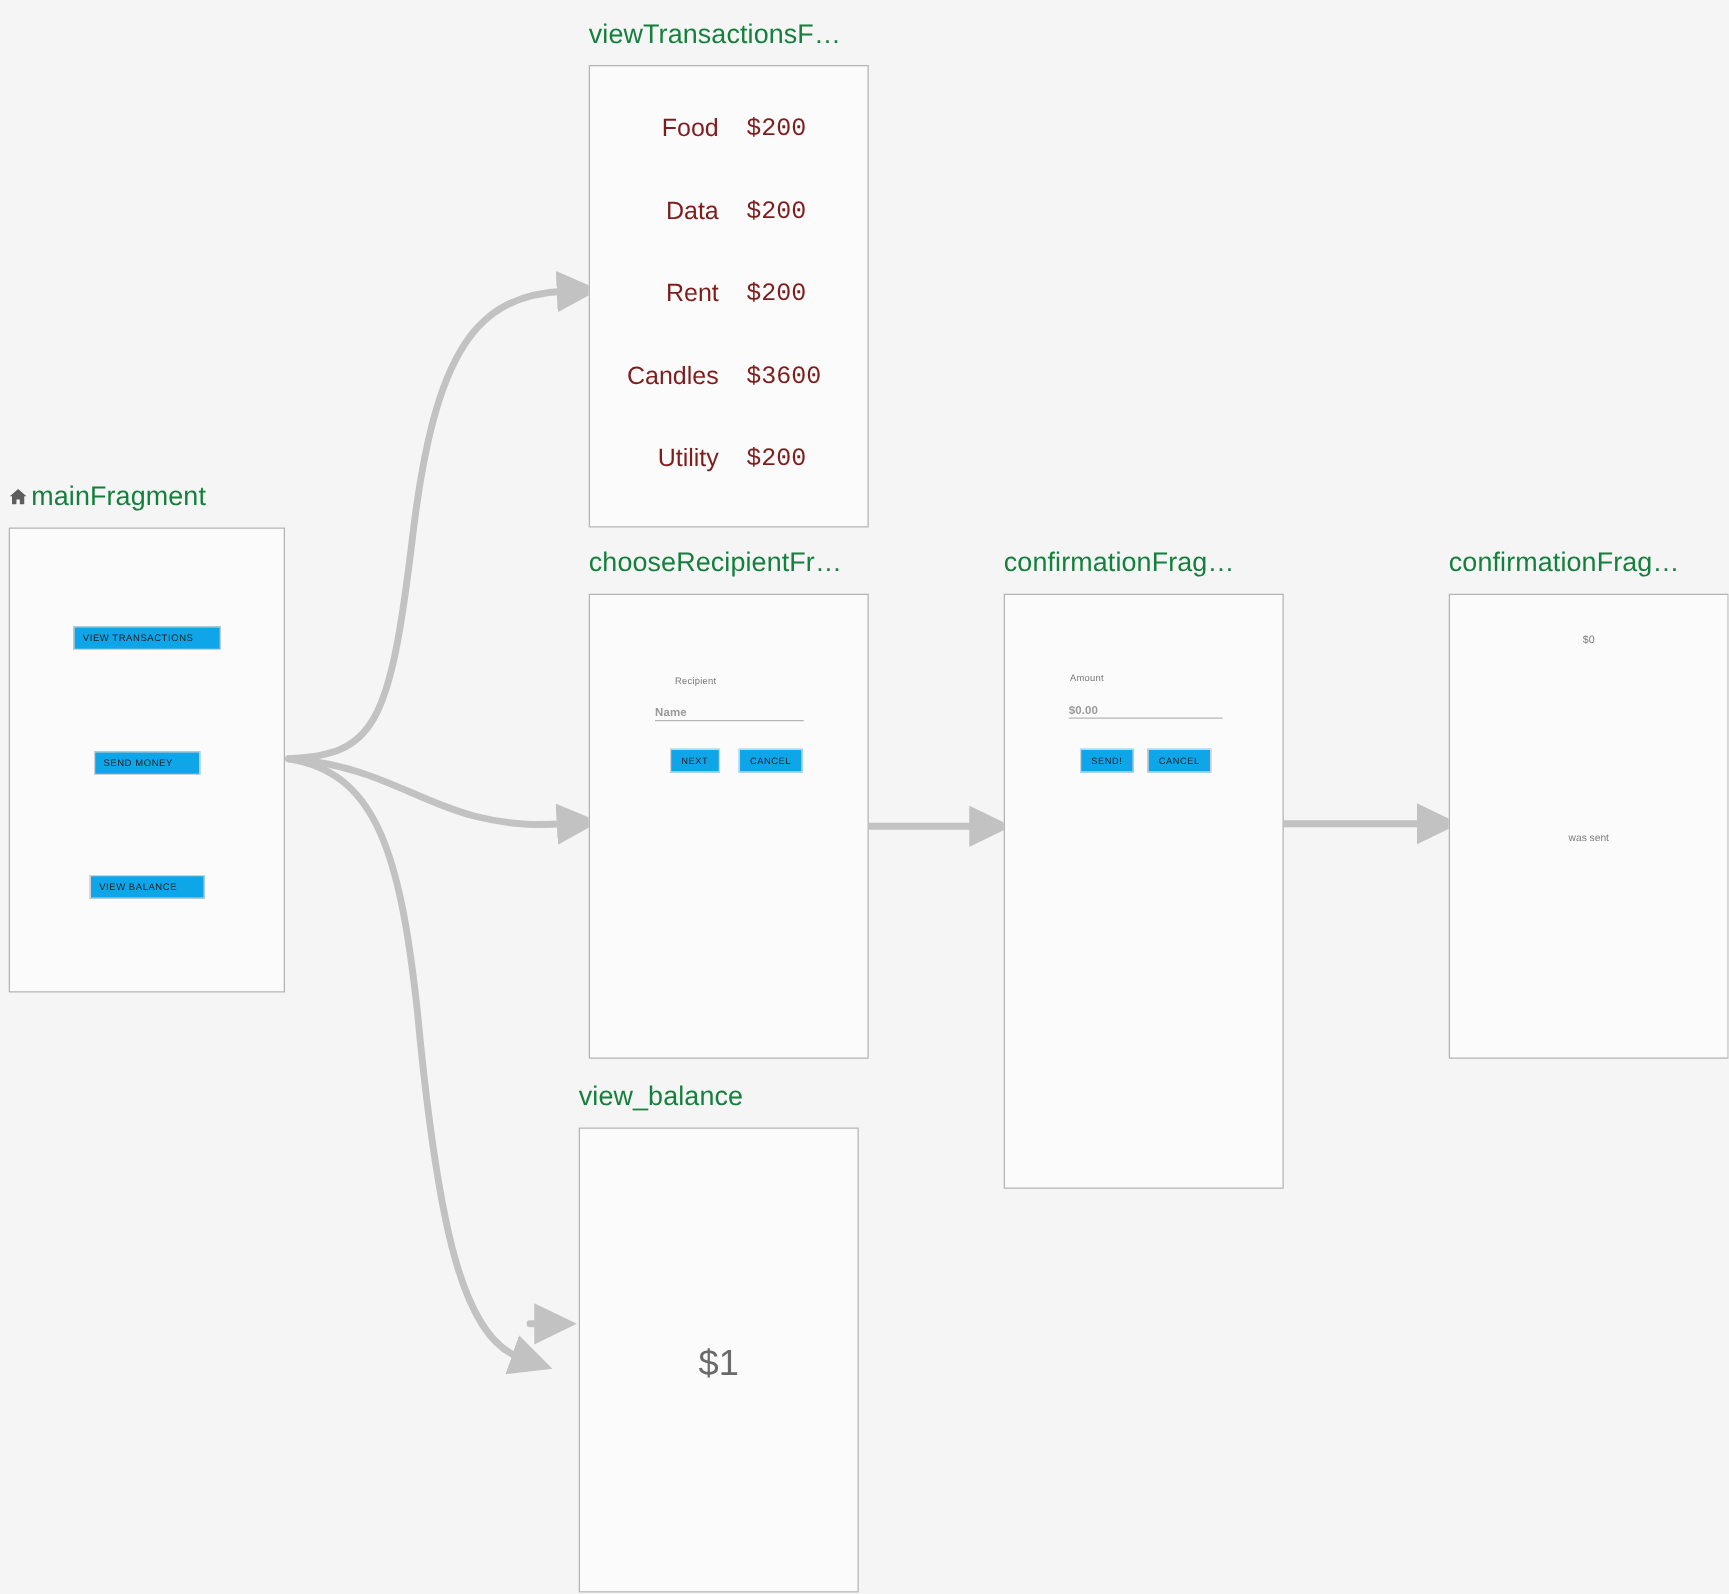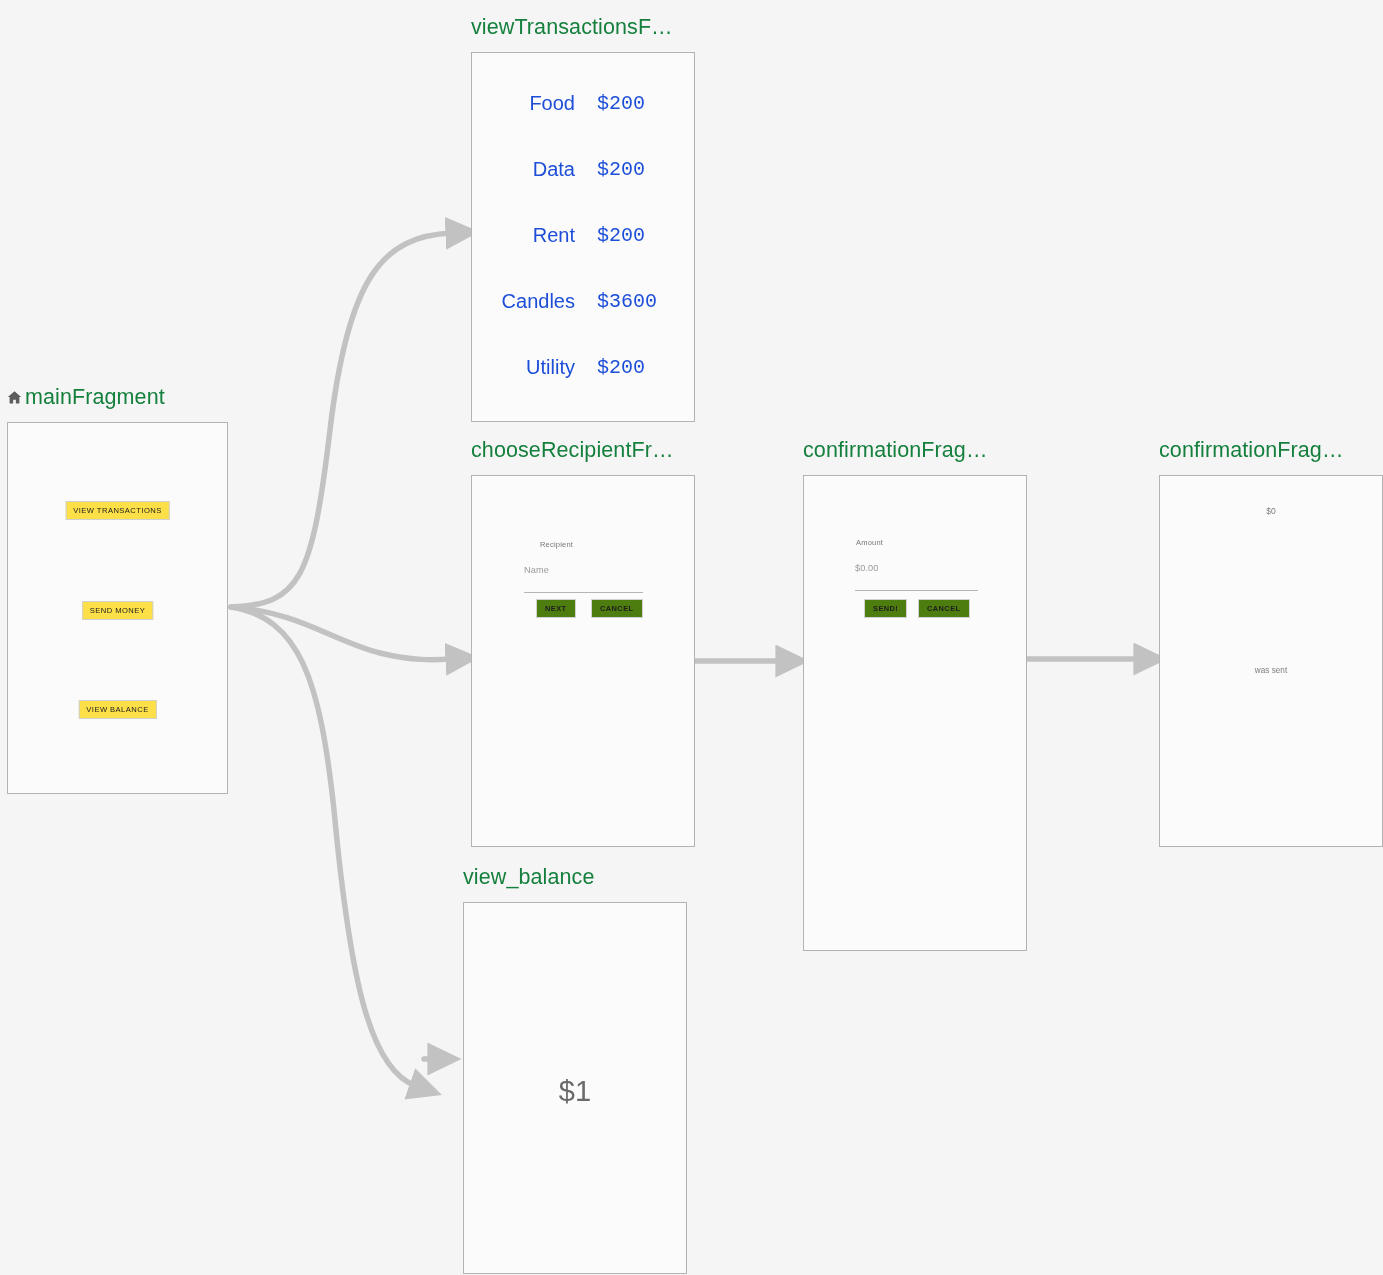--- a/index.html
+++ b/index.html
@@ -38,65 +38,65 @@
   .frag {
     position: absolute;
     background: #fbfbfb;
     border: 1.6px solid #b3b3b3;
   }
   
   #main-frag .mbtn {
     position: absolute;
     left: 50%;
     transform: translateX(-50%);
-    background: #fde047;
+    background: #0ea5e9;
     border: 1px solid #d0d0d0;
     color: #202020;
     font-size: 7.6px;
     letter-spacing: 0.45px;
-    padding: 4px 7px 4px 7px;
+    padding: 4px 21px 4px 7px;
     white-space: nowrap;
     font-family: "Liberation Sans", sans-serif;
   }
   
   .tx-row {
     position: absolute;
     left: 0; right: 0;
     display: flex;
     justify-content: center;
     font-size: 20px;
-    color: #1d4ed8;
+    color: #7f1d1d;
   }
   .tx-label { width: 92px; text-align: right; }
   .tx-amount { width: 86px; margin-left: 22px; font-family: Liberation Mono, monospace; }
   
   .form-label {
     position: absolute;
     font-size: 7.5px;
     color: #787878;
     letter-spacing: 0.2px;
   }
   .form-input {
     position: absolute;
     font-size: 9.2px;
     color: #9a9a9a;
     border-bottom: 1px solid #b6b6b6;
-    padding-bottom: 17px;
+    padding-bottom: 1px;
     letter-spacing: 0.1px;
+    font-weight: bold;
   }
   .form-btn {
     position: absolute;
-    background: #4d7c0f;
+    background: #0ea5e9;
     border: 1px solid #d2d2d2;
     color: #1e1e1e;
     font-size: 7.4px;
     letter-spacing: 0.45px;
     padding: 4px 8px;
     white-space: nowrap;
-    font-weight: bold;
   }
   .conf-text {
     position: absolute;
     left: 0; right: 0;
     text-align: center;
     color: #7d7d7d;
   }
   .balance-amount {
     position: absolute;
     left: 0; right: 0;

